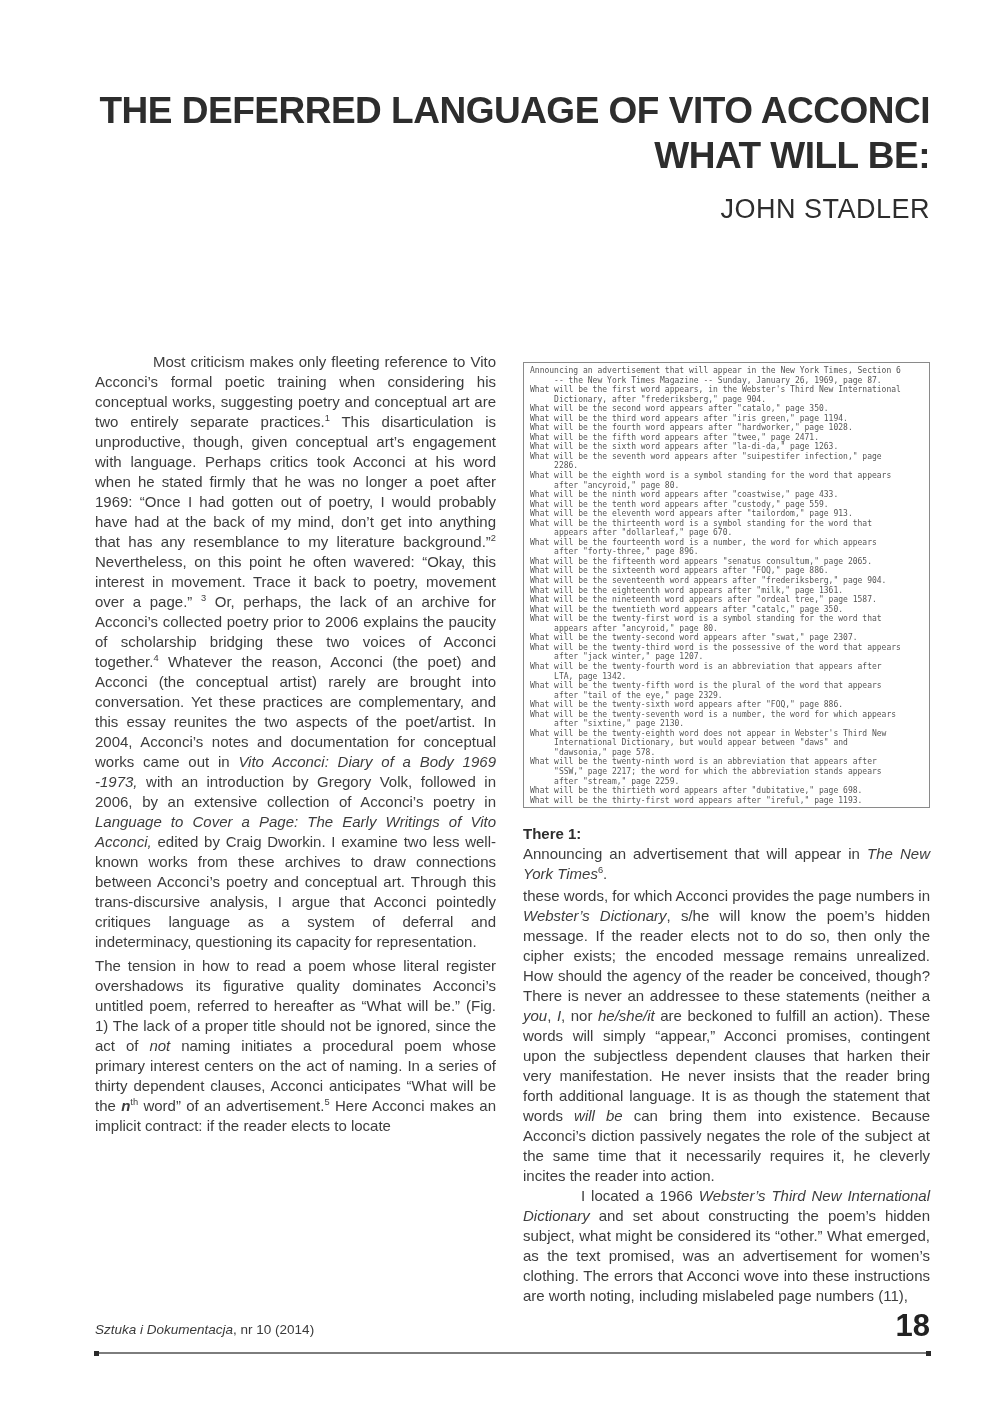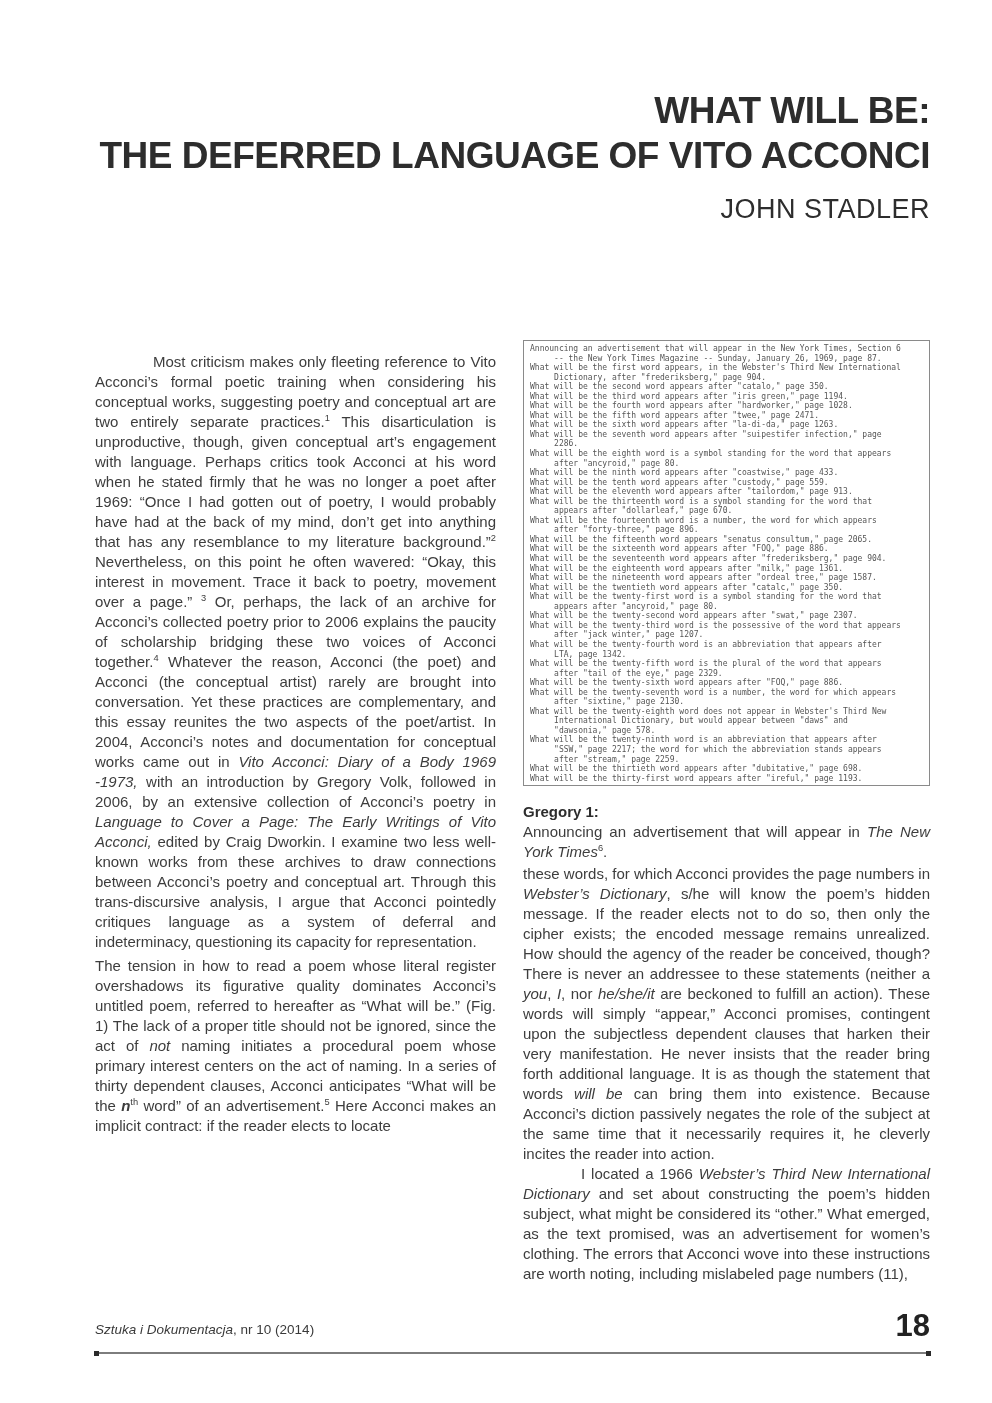--- a/index.html
+++ b/index.html
@@ -8,21 +8,21 @@
     position:relative; width:992px; height:1403px; background:#ffffff;
     font-family:"Liberation Sans", sans-serif; color:#3d3d3d; overflow:hidden;
   }
   .title-block { position:absolute; left:95px; top:88px; width:835px; text-align:right; }
   .title-line {
     font-size:37px; line-height:45px; font-weight:bold; color:#2d2d2d; letter-spacing:-0.5px;
   }
   .author { margin-top:16px; font-size:27px; color:#2d2d2d; letter-spacing:0.5px; }
 
   .col-left  { position:absolute; left:95px;  top:352px; width:401px; }
-  .col-right { position:absolute; left:523px; top:340px; width:407px; }
+  .col-right { position:absolute; left:523px; top:362px; width:407px; }
 
   .body-text {
     font-size:15px; line-height:20px; text-align:justify; color:#3d3d3d;
   }
   .indent { text-indent:58px; }
   sup { font-size:0.62em; line-height:0; vertical-align:super; }
   .i  { font-style:italic; }
   .bi { font-weight:bold; font-style:italic; }
 
   .section-heading {
@@ -59,22 +59,22 @@
   }
   .footer-rule::before { left:-1px; }
   .footer-rule::after  { right:-1px; }
 </style>
 </head>
 <body>
 
 <div class="page">
 
   <div class="title-block">
+    <div class="title-line">THE DEFERRED LANGUAGE OF VITO ACCONCI</div>
     <div class="title-line">WHAT WILL BE:</div>
-    <div class="title-line">THE DEFERRED LANGUAGE OF VITO ACCONCI</div>
     <div class="author">JOHN STADLER</div>
   </div>
 
   <div class="col-left">
     <p class="body-text indent"><span>Most criticism makes only fleeting reference to Vito Acconci’s formal poetic training when considering his conceptual works, suggesting poetry and conceptual art are two entirely separate practices.</span><sup>1</sup><span> This disarticulation is unproductive, though, given conceptual art’s engagement with language. Perhaps critics took Acconci at his word when he stated firmly that he was no longer a poet after 1969: “Once I had gotten out of poetry, I would probably have had at the back of my mind, don’t get into anything that has any resemblance to my literature background.”</span><sup>2</sup><span> Nevertheless, on this point he often wavered: “Okay, this interest in movement. Trace it back to poetry, movement over a page.” </span><sup>3</sup><span> Or, perhaps, the lack of an archive for Acconci’s collected poetry prior to 2006 explains the paucity of scholarship bridging these two voices of Acconci together.</span><sup>4</sup><span> Whatever the reason, Acconci (the poet) and Acconci (the conceptual artist) rarely are brought into conversation. Yet these practices are complementary, and this essay reunites the two aspects of the poet/artist. In 2004, Acconci’s notes and documentation for conceptual works came out in </span><span class="i">Vito Acconci: Diary of a Body 1969 -1973,</span><span> with an introduction by Gregory Volk, followed in 2006, by an extensive collection of Acconci’s poetry in </span><span class="i">Language to Cover a Page: The Early Writings of Vito Acconci,</span><span> edited by Craig Dworkin. I examine two less well-known works from these archives to draw connections between Acconci’s poetry and conceptual art. Through this trans-discursive analysis, I argue that Acconci pointedly critiques language as a system of deferral and indeterminacy, questioning its capacity for representation.</span></p>
     <p class="body-text after-heading"><span>The tension in how to read a poem whose literal register overshadows its figurative quality dominates Acconci’s untitled poem, referred to hereafter as “What will be.” (Fig. 1) The lack of a proper title should not be ignored, since the act of </span><span class="i">not</span><span> naming initiates a procedural poem whose primary interest centers on the act of naming. In a series of thirty dependent clauses, Acconci anticipates “What will be the </span><span class="bi">n</span><sup>th</sup><span> word” of an advertisement.</span><sup>5</sup><span> Here Acconci makes an implicit contract: if the reader elects to locate</span></p>
   </div>
 
   <div class="col-right">
     <div class="figure-box">
@@ -119,21 +119,21 @@
 What will be the twenty-eighth word does not appear in Webster's Third New
      International Dictionary, but would appear between "daws" and
      "dawsonia," page 578.
 What will be the twenty-ninth word is an abbreviation that appears after
      "SSW," page 2217; the word for which the abbreviation stands appears
      after "stream," page 2259.
 What will be the thirtieth word appears after "dubitative," page 698.
 What will be the thirty-first word appears after "ireful," page 1193.</pre>
     </div>
     <div class="figure-caption">
-      <div class="caption-label">Gregory 1:</div>
+      <div class="caption-label">There 1:</div>
       <div class="caption-text"><span>Announcing an advertisement that will appear in </span><span class="i">The New York Times</span><sup>6</sup><span>.</span></div>
     </div>
     <p class="body-text caption-gap"><span>these words, for which Acconci provides the page numbers in </span><span class="i">Webster’s Dictionary</span><span>, s/he will know the poem’s hidden message. If the reader elects not to do so, then only the cipher exists; the encoded message remains unrealized. How should the agency of the reader be conceived, though? There is never an addressee to these statements (neither a </span><span class="i">you</span><span>, </span><span class="i">I</span><span>, nor </span><span class="i">he/she/it</span><span> are beckoned to fulfill an action). These words will simply “appear,” Acconci promises, contingent upon the subjectless dependent clauses that harken their very manifestation. He never insists that the reader bring forth additional language. It is as though the statement that words </span><span class="i">will be</span><span> can bring them into existence. Because Acconci’s diction passively negates the role of the subject at the same time that it necessarily requires it, he cleverly incites the reader into action.</span></p>
     <p class="body-text indent"><span>I located a 1966 </span><span class="i">Webster’s Third New International Dictionary</span><span> and set about constructing the poem’s hidden subject, what might be considered its “other.” What emerged, as the text promised, was an advertisement for women’s clothing. The errors that Acconci wove into these instructions are worth noting, including mislabeled page numbers (11),</span></p>
   </div>
 
   <div class="footer-journal"><span class="jt">Sztuka i Dokumentacja</span><span>, nr 10 (2014)</span></div>
   <div class="footer-page">18</div>
   <div class="footer-rule"></div>
 

